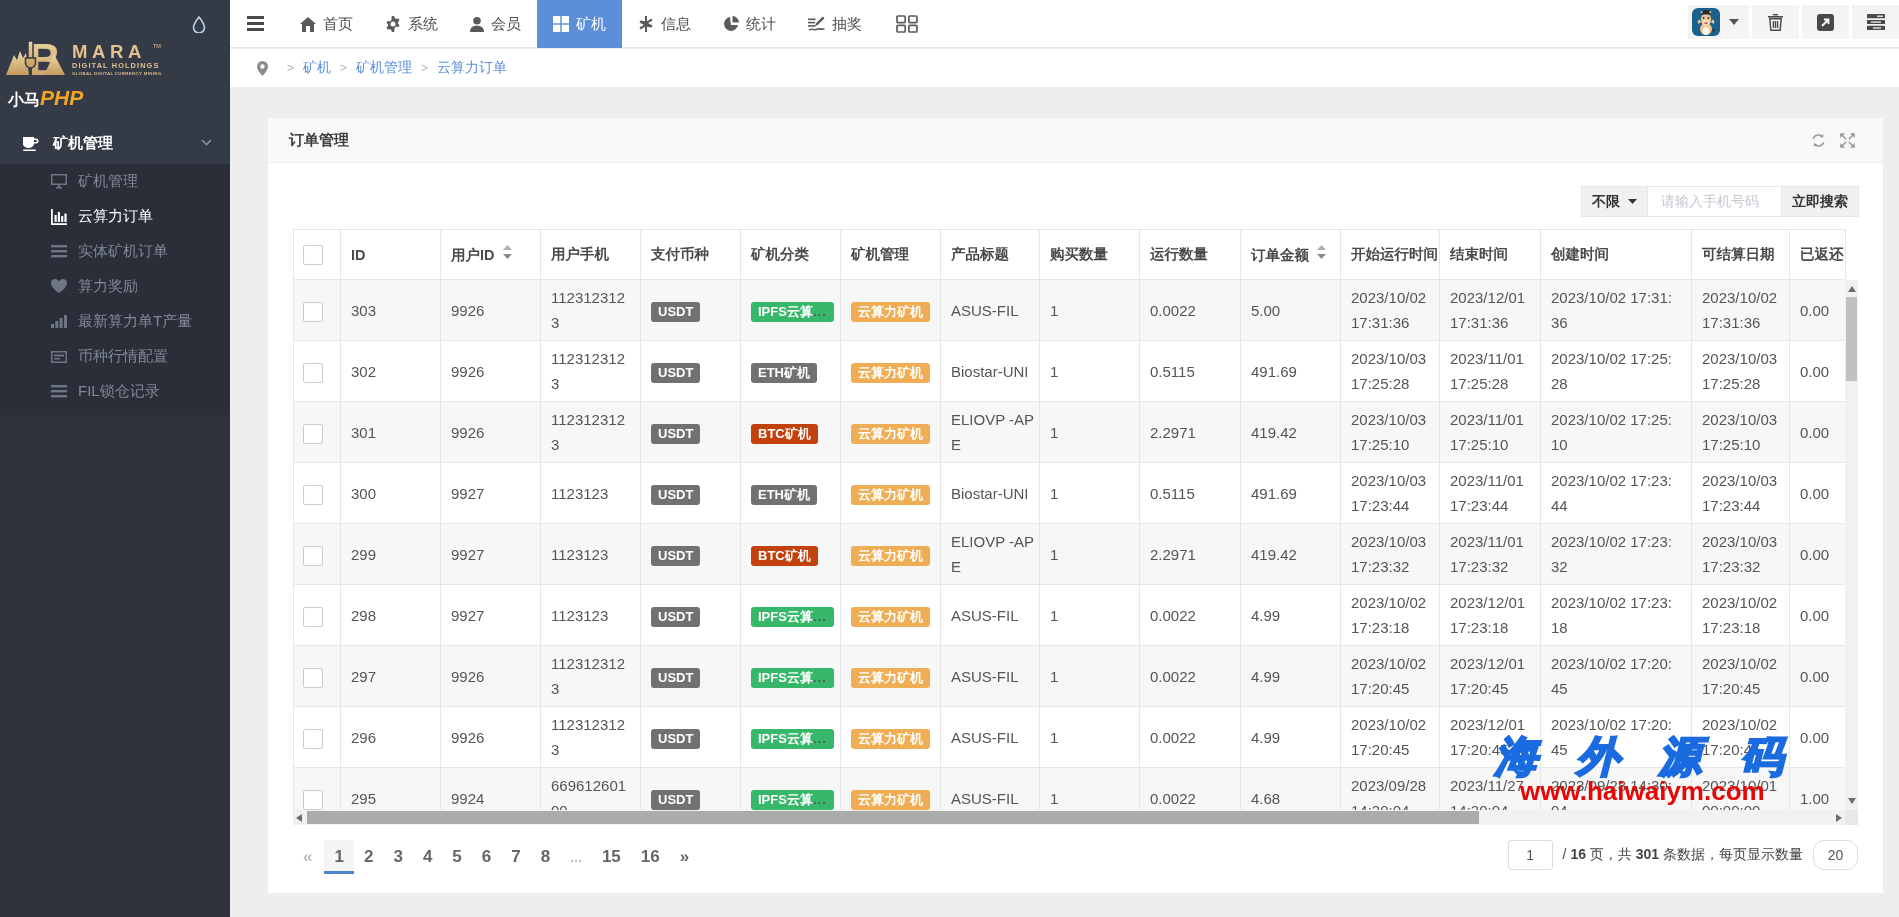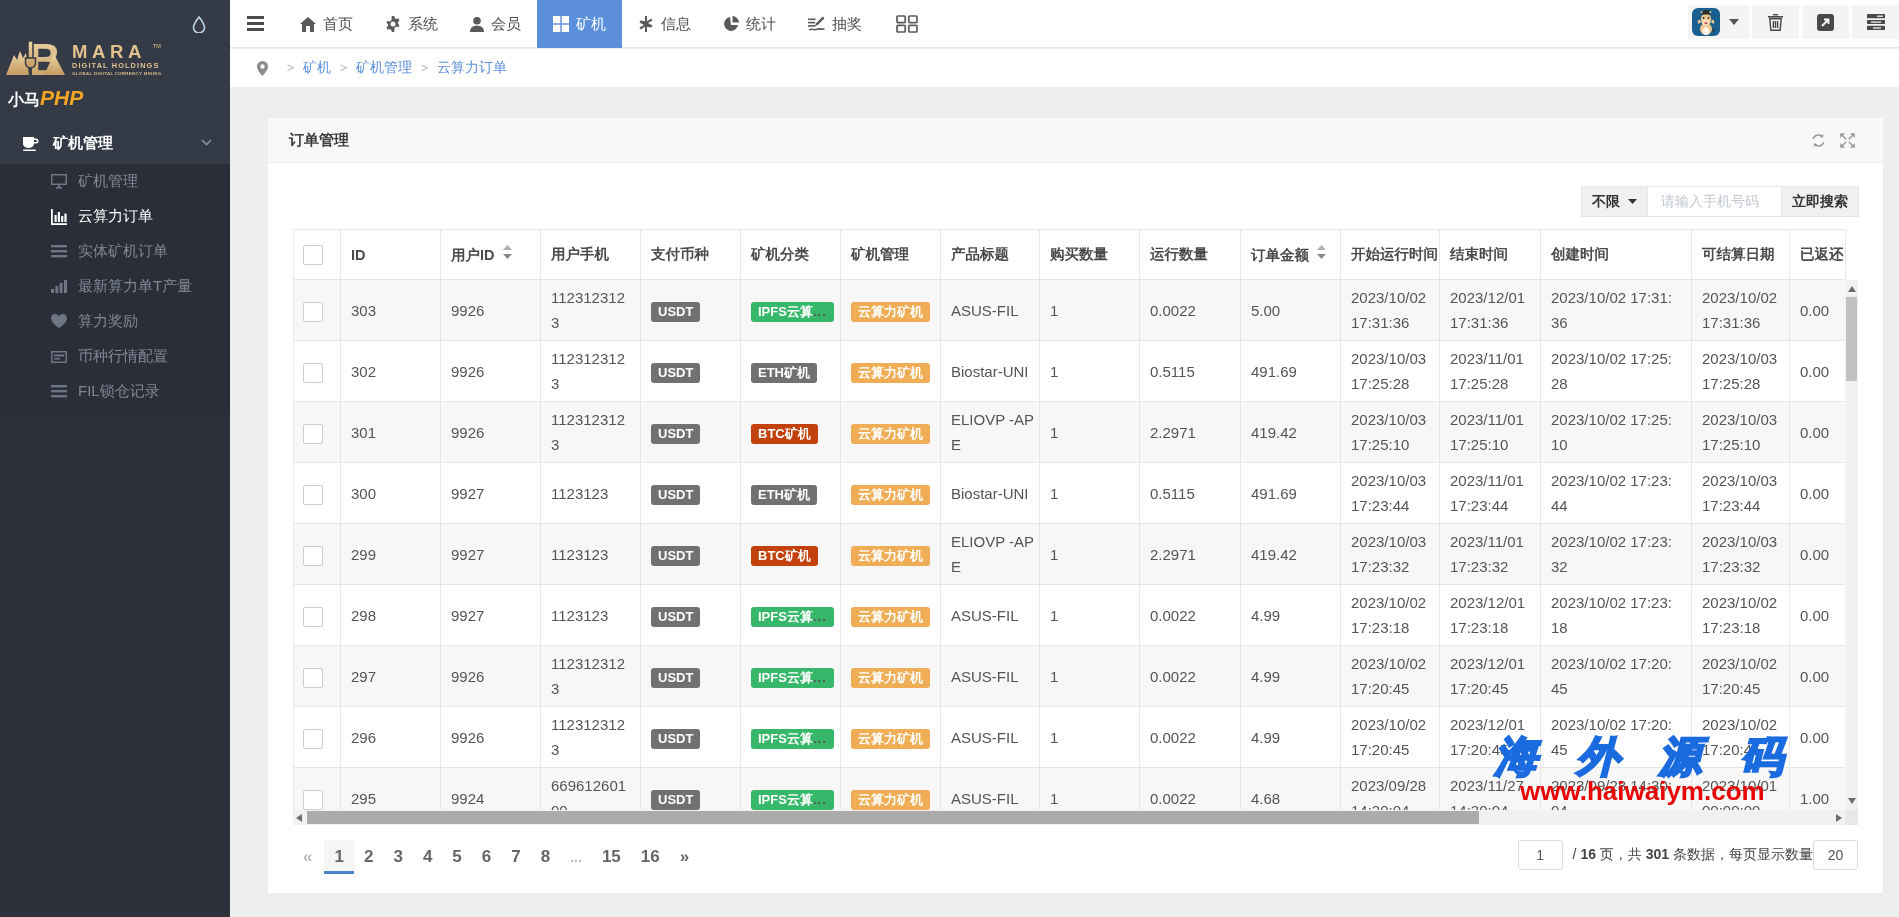--- a/index.html
+++ b/index.html
@@ -135,29 +135,29 @@
             <rect x="3.5" y="6" width="2.2" height="7"></rect>
             <rect x="6.8" y="3" width="2.2" height="10"></rect>
             <rect x="10.1" y="7" width="2.2" height="6"></rect>
             <rect x="13.4" y="4.5" width="2.2" height="8.5"></rect>
           </svg></span>云算力订单</div>
     <div class="subitem"><span class="sic"><svg width="16" height="13" viewBox="0 0 16 13" fill="#6e7683">
             <rect x="0" y="0" width="16" height="2.4"></rect>
             <rect x="0" y="5" width="16" height="2.4"></rect>
             <rect x="0" y="10" width="16" height="2.4"></rect>
           </svg></span>实体矿机订单</div>
+    <div class="subitem"><span class="sic"><svg width="16" height="14" viewBox="0 0 16 14" fill="#6e7683">
+            <path d="M8 14 C8 14 0 9 0 4.2 C0 1.6 2 0 4.2 0 C6 0 7.3 1 8 2.4 C8.7 1 10 0 11.8 0 C14 0 16 1.6 16 4.2 C16 9 8 14 8 14 Z"></path>
+          </svg></span>算力奖励</div>
     <div class="subitem"><span class="sic"><svg width="16" height="13" viewBox="0 0 16 13" fill="#6e7683">
             <rect x="0" y="9" width="3" height="4"></rect>
             <rect x="4.3" y="6" width="3" height="7"></rect>
             <rect x="8.6" y="3" width="3" height="10"></rect>
             <rect x="13" y="0" width="3" height="13"></rect>
           </svg></span>最新算力单T产量</div>
-    <div class="subitem"><span class="sic"><svg width="16" height="14" viewBox="0 0 16 14" fill="#6e7683">
-            <path d="M8 14 C8 14 0 9 0 4.2 C0 1.6 2 0 4.2 0 C6 0 7.3 1 8 2.4 C8.7 1 10 0 11.8 0 C14 0 16 1.6 16 4.2 C16 9 8 14 8 14 Z"></path>
-          </svg></span>算力奖励</div>
     <div class="subitem"><span class="sic"><svg width="16" height="12" viewBox="0 0 16 12" fill="#6e7683">
             <path d="M0 0 h16 v12 h-16 Z M1.5 1.5 v9 h13 v-9 Z" fill-rule="evenodd"></path>
             <rect x="3" y="3.5" width="10" height="2"></rect>
             <rect x="3" y="7" width="6" height="1.5"></rect>
           </svg></span>币种行情配置</div>
     <div class="subitem"><span class="sic"><svg width="16" height="13" viewBox="0 0 16 13" fill="#6e7683">
             <rect x="0" y="0" width="16" height="2.4"></rect>
             <rect x="0" y="5" width="16" height="2.4"></rect>
             <rect x="0" y="10" width="16" height="2.4"></rect>
           </svg></span>FIL锁仓记录</div>
@@ -528,19 +528,19 @@
       <div class="arr" style="top:4px;right:3px;border-top:4px solid transparent;border-bottom:4px solid transparent;border-left:6px solid #6d6d6d;"></div>
     </div>
     <div class="corner"></div>
   </div>
 
   <div class="pager">
     <span class="pg first">«</span><span class="pg act">1</span><span class="pg">2</span><span class="pg">3</span><span class="pg">4</span><span class="pg">5</span><span class="pg">6</span><span class="pg">7</span><span class="pg">8</span><span class="pg dots">...</span><span class="pg">15</span><span class="pg">16</span><span class="pg">»</span>
     <div class="pageinfo">
       <span class="pibox">1</span>
       <span style="margin:0 0 0 10px;">/ <b>16</b> 页，共 <b>301</b> 条数据，每页显示数量</span>
-      <span class="pibox" style="">20</span>
+      <span class="pibox" style="margin-left:10px;border-radius:11px;">20</span>
     </div>
   </div>
 </div>
 
 <div class="wm wmblue">海外源码</div>
 <div class="wm wmred">www.haiwaiym.com</div>
 
 </body></html>

